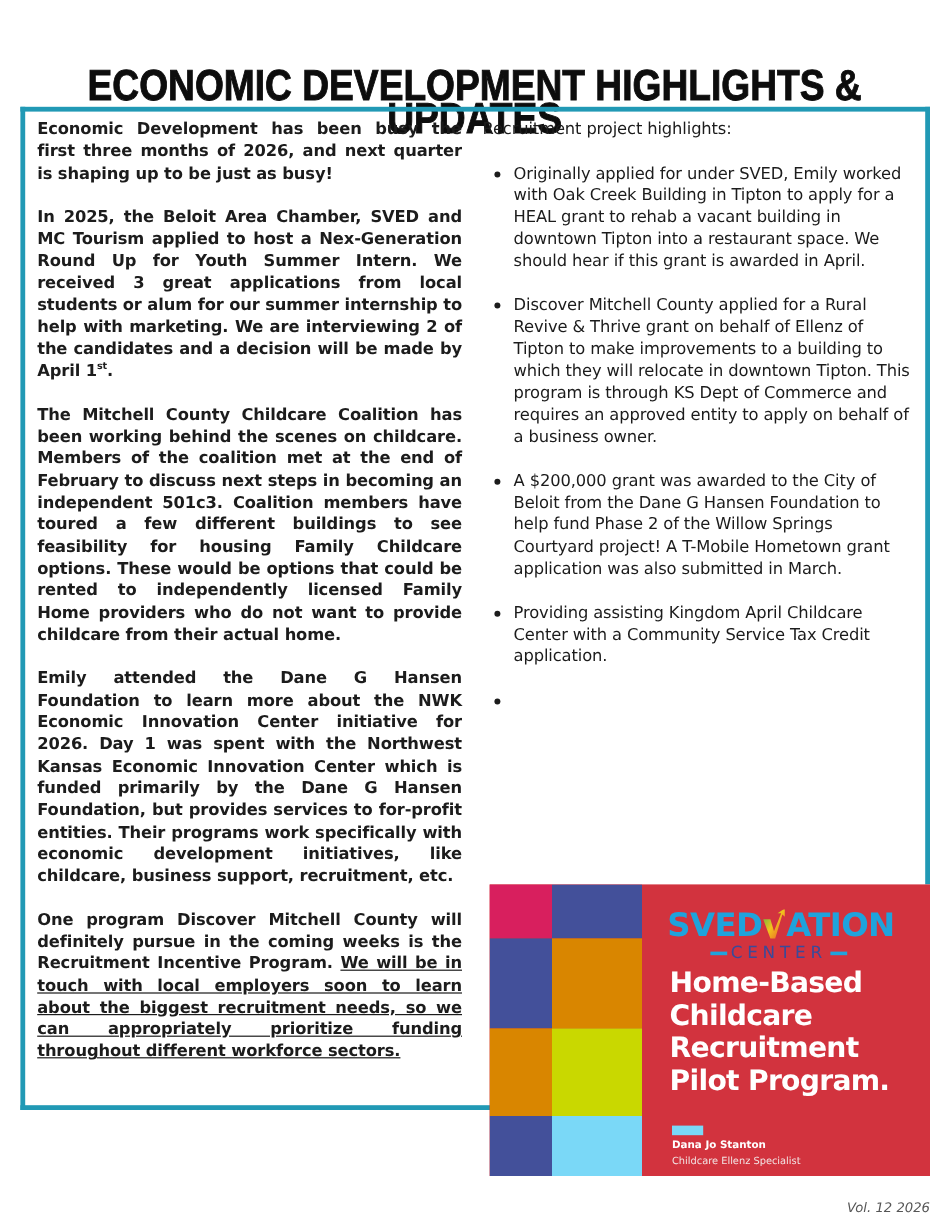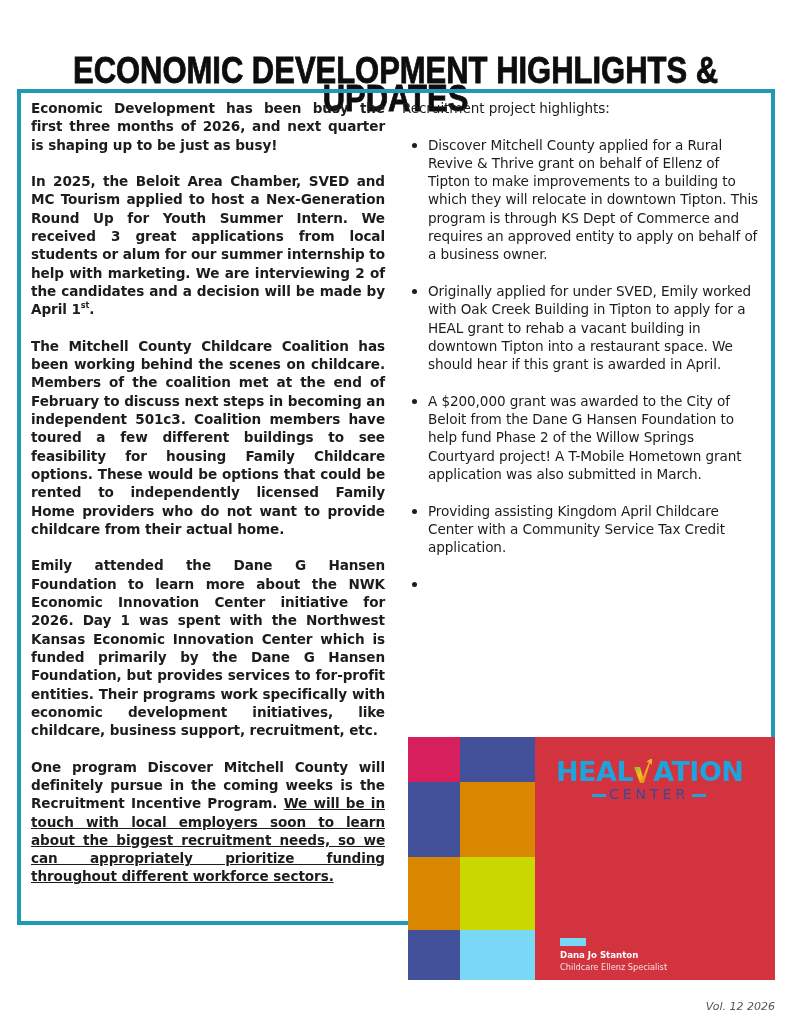--- a/index.html
+++ b/index.html
@@ -65,51 +65,57 @@
   <p>Economic Development has been busy the first three months of 2026, and next quarter is shaping up to be just as busy!</p>
   <p><span>In 2025, the Beloit Area Chamber, SVED and MC Tourism applied to host a Nex-Generation Round Up for Youth Summer Intern. We received 3 great applications from local students or alum for our summer internship to help with marketing. We are interviewing 2 of the candidates and a decision will be made by April 1</span><sup>st</sup><span>.</span></p>
   <p>The Mitchell County Childcare Coalition has been working behind the scenes on childcare. Members of the coalition met at the end of February to discuss next steps in becoming an independent 501c3.  Coalition members have toured a few different buildings to see feasibility for housing Family Childcare options. These would be options that could be rented to independently licensed Family Home providers who do not want to provide childcare from their actual home.</p>
   <p>Emily attended the Dane G Hansen Foundation to learn more about the NWK Economic Innovation Center initiative for 2026. Day 1 was spent with the Northwest Kansas Economic Innovation Center which is funded primarily by the Dane G Hansen Foundation, but provides services to for-profit entities. Their programs work specifically with economic development initiatives, like childcare, business support, recruitment, etc.</p>
   <p><span>One program Discover Mitchell County will definitely pursue in the coming weeks is the Recruitment Incentive Program. </span><span class="underline">We will be in touch with local employers soon to learn about the biggest recruitment needs, so we can appropriately prioritize funding throughout different workforce sectors.</span></p>
 </div>
 
 <div class="col-right">
   <div class="intro">Recruitment project highlights:</div>
   <ul>
+    <li><span class="bullet"></span><span>Originally applied for under SVED, Emily worked with Oak Creek Building in Tipton to apply for a HEAL grant to rehab a vacant building in downtown Tipton into a restaurant space. We should hear if this grant is awarded in April.</span></li>
     <li><span class="bullet"></span><span>Discover Mitchell County applied for a Rural Revive &amp; Thrive grant on behalf of Ellenz of Tipton to make improvements to a building to which they will relocate in downtown Tipton. This program is through KS Dept of Commerce and requires an approved entity to apply on behalf of a business owner.</span></li>
-    <li><span class="bullet"></span><span>Originally applied for under SVED, Emily worked with Oak Creek Building in Tipton to apply for a HEAL grant to rehab a vacant building in downtown Tipton into a restaurant space. We should hear if this grant is awarded in April.</span></li>
     <li><span class="bullet"></span><span>A $200,000 grant was awarded to the City of Beloit from the Dane G Hansen Foundation to help fund Phase 2 of the Willow Springs Courtyard project! A T-Mobile Hometown grant application was also submitted in March.</span></li>
     <li><span class="bullet"></span><span>Providing assisting Kingdom April Childcare Center with a Community Service Tax Credit application.</span></li>
     <li><span class="bullet"></span></li>
   </ul>
 </div>
 
 <div class="promo">
   <div class="grid-cell" style="left:0;top:0;width:52px;height:45px;background:#d81f5e;"></div>
   <div class="grid-cell" style="left:52px;top:0;width:75px;height:45px;background:#43509a;"></div>
   <div class="grid-cell" style="left:0;top:45px;width:52px;height:75px;background:#43509a;"></div>
   <div class="grid-cell" style="left:52px;top:45px;width:75px;height:75px;background:#d98600;"></div>
   <div class="grid-cell" style="left:0;top:120px;width:52px;height:73px;background:#d98600;"></div>
   <div class="grid-cell" style="left:52px;top:120px;width:75px;height:73px;background:#c9d800;"></div>
   <div class="grid-cell" style="left:0;top:193px;width:52px;height:50px;background:#43509a;"></div>
   <div class="grid-cell" style="left:52px;top:193px;width:75px;height:50px;background:#7ad8f7;"></div>
 
   <div class="promo-content">
     <div class="logo">
-      <span>HEAL</span><span class="check"><svg width="20" height="26" viewBox="0 0 20 26" style="vertical-align:-4px">
+      <span>SVED</span><span class="check"><svg width="20" height="26" viewBox="0 0 20 26" style="vertical-align:-4px">
             <defs>
               <linearGradient id="vg" x1="0" y1="0" x2="1" y2="1">
                 <stop offset="0" stop-color="#3cb54a"></stop>
                 <stop offset="0.5" stop-color="#f2c21d"></stop>
                 <stop offset="1" stop-color="#e8512a"></stop>
               </linearGradient>
             </defs>
             <path d="M1 8 L7 8 L10 18 L16 3 L13 3 L19 -1 L19 6 L17 4 L11 24 L7 24 Z" fill="url(#vg)"></path>
           </svg></span><span>ATION</span>
     </div>
     <div class="logo-center"><span class="dash"></span><span>CENTER</span><span class="dash"></span></div>
+    <div class="headline">
+      <div>Home-Based</div>
+      <div>Childcare</div>
+      <div>Recruitment</div>
+      <div>Pilot Program.</div>
+    </div>
     <div class="accent-bar"></div>
     <div class="name">Dana Jo Stanton</div>
     <div class="role">Childcare Ellenz Specialist</div>
   </div>
 </div>
 
 <div class="footer-vol">Vol. 12 2026</div>
 
 </body></html>

